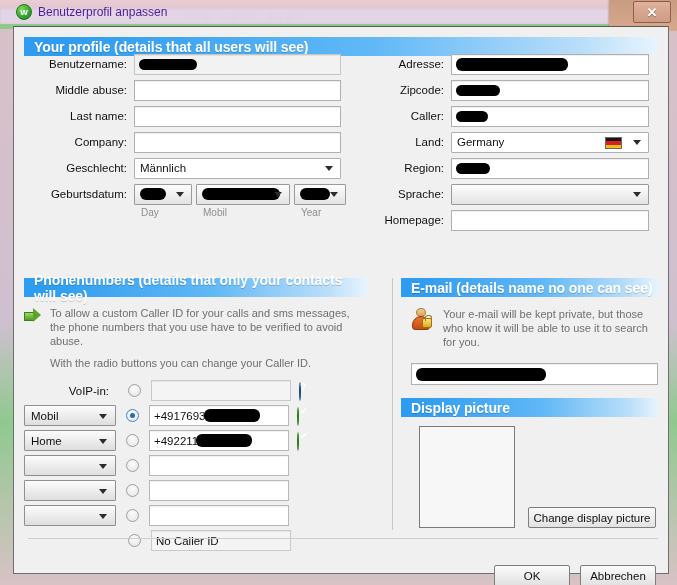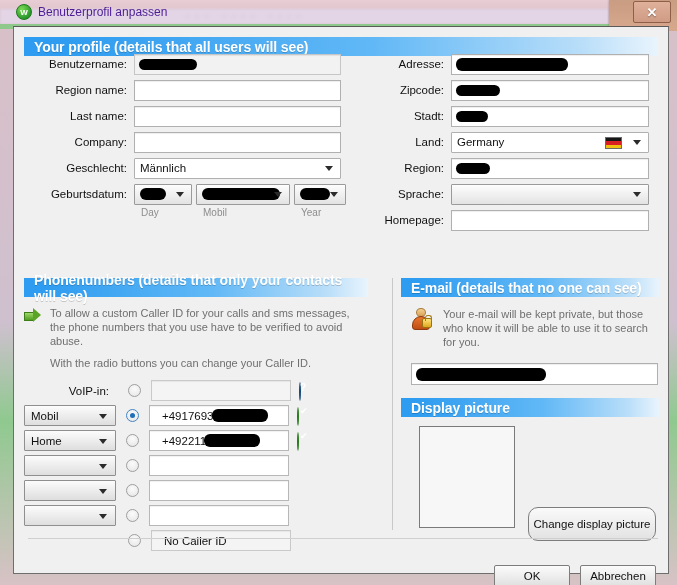--- a/index.html
+++ b/index.html
@@ -193,21 +193,21 @@
   }
   .radio.checked { border-color: #3f86c5; }
   .radio.checked::after {
     content:""; position: absolute; left: 3px; top: 3px;
     width: 5px; height: 5px; border-radius: 50%;
     background: #1d6fb8;
   }
   .phone-input {
     width: 140px; height: 21px; border: 1px solid #b7b7b7; background: #fff;
     font-size: 11.5px; color: #111; display: flex; align-items: center;
-    padding: 0 12px; position: relative;
+    padding: 0 4px; position: relative;
     box-shadow: inset 0 1px 1px rgba(0,0,0,.06);
   }
   .phone-input.grey { background: #f4f4f4; border-color: #c9c9c9; }
   .status-icon { margin-left: 8px; width: 15px; height: 15px; flex: none; }
   .check-green {
     width: 13px; height: 13px; border-radius: 50%;
     background: radial-gradient(circle at 35% 30%, #a8e57a, #2f9b22 70%, #1f7a16);
     position: relative; border: 1px solid #2a7d1c;
   }
   .check-green::after {
@@ -257,22 +257,22 @@
   }
 
   
   #dp-section { margin-top: 13px; }
   #dp-body { position: relative; height: 116px; }
   #dp-frame {
     position: absolute; left: 18px; top: 9px; width: 96px; height: 102px;
     border: 1px solid #7a7a7a; background: #f7f7f7;
   }
   #dp-change-btn {
-    position: absolute; left: 127px; top: 90px; width: 128px; height: 34px;
-    border: 1px solid #7d7d7d; border-radius: 10px;
+    position: absolute; left: 127px; top: 90px; width: 128px; height: 21px;
+    border: 1px solid #7d7d7d; border-radius: 2px;
     background: linear-gradient(180deg,#fafafa,#e2e2e2);
     font-size: 11.5px; color: #111;
     display: flex; align-items: center; justify-content: center;
     cursor: pointer;
   }
 
   
   #bottom-sep {
     position: absolute; left: 14px; top: 511px; width: 630px; height: 1px;
     background: #cfcfcf;
@@ -322,21 +322,21 @@
 
       <div class="field-row">
         <div class="field-label">Benutzername:</div>
         <div class="field-input readonly" style="width:207px;">
           <span class="redact" style="width:58px;"></span>
         </div>
       </div>
 
 
       <div class="field-row">
-        <div class="field-label">Region name:</div>
+        <div class="field-label">Middle abuse:</div>
         <div class="field-input" style="width:207px;"></div>
       </div>
 
       <div class="field-row">
         <div class="field-label">Last name:</div>
         <div class="field-input" style="width:207px;"></div>
       </div>
 
       <div class="field-row">
         <div class="field-label">Company:</div>
@@ -384,21 +384,21 @@
       </div>
 
       <div class="field-row">
         <div class="field-label">Zipcode:</div>
         <div class="field-input" style="width:198px;">
           <span class="redact" style="width:44px;"></span>
         </div>
       </div>
 
       <div class="field-row">
-        <div class="field-label">Stadt:</div>
+        <div class="field-label">Caller:</div>
         <div class="field-input" style="width:198px;">
           <span class="redact" style="width:32px;"></span>
         </div>
       </div>
 
       <div class="field-row">
         <div class="field-label">Land:</div>
         <div class="combo white" style="width:198px;">
           <span>Germany</span>
           <span class="flag-de"></span>
@@ -513,21 +513,21 @@
             <span class="status-icon"></span>
           </div>
 
         </div>
       </div>
 
       <div id="divider-v"></div>
 
       <div id="lower-right">
 
-        <div class="section-header" style="width:258px;">E-mail (details that no one can see)</div>
+        <div class="section-header" style="width:258px;">E-mail (details name no one can see)</div>
 
         <div class="info-row" style="padding:10px 10px 0 8px;">
           <span class="email-icon">
             <span class="head"></span>
               <span class="body"></span>
               <span class="lock"></span>
           </span>
           <span class="info-text" style="width:215px;">Your e-mail will be kept private, but those who know it will be able to use it to search for you.</span>
         </div>
 

